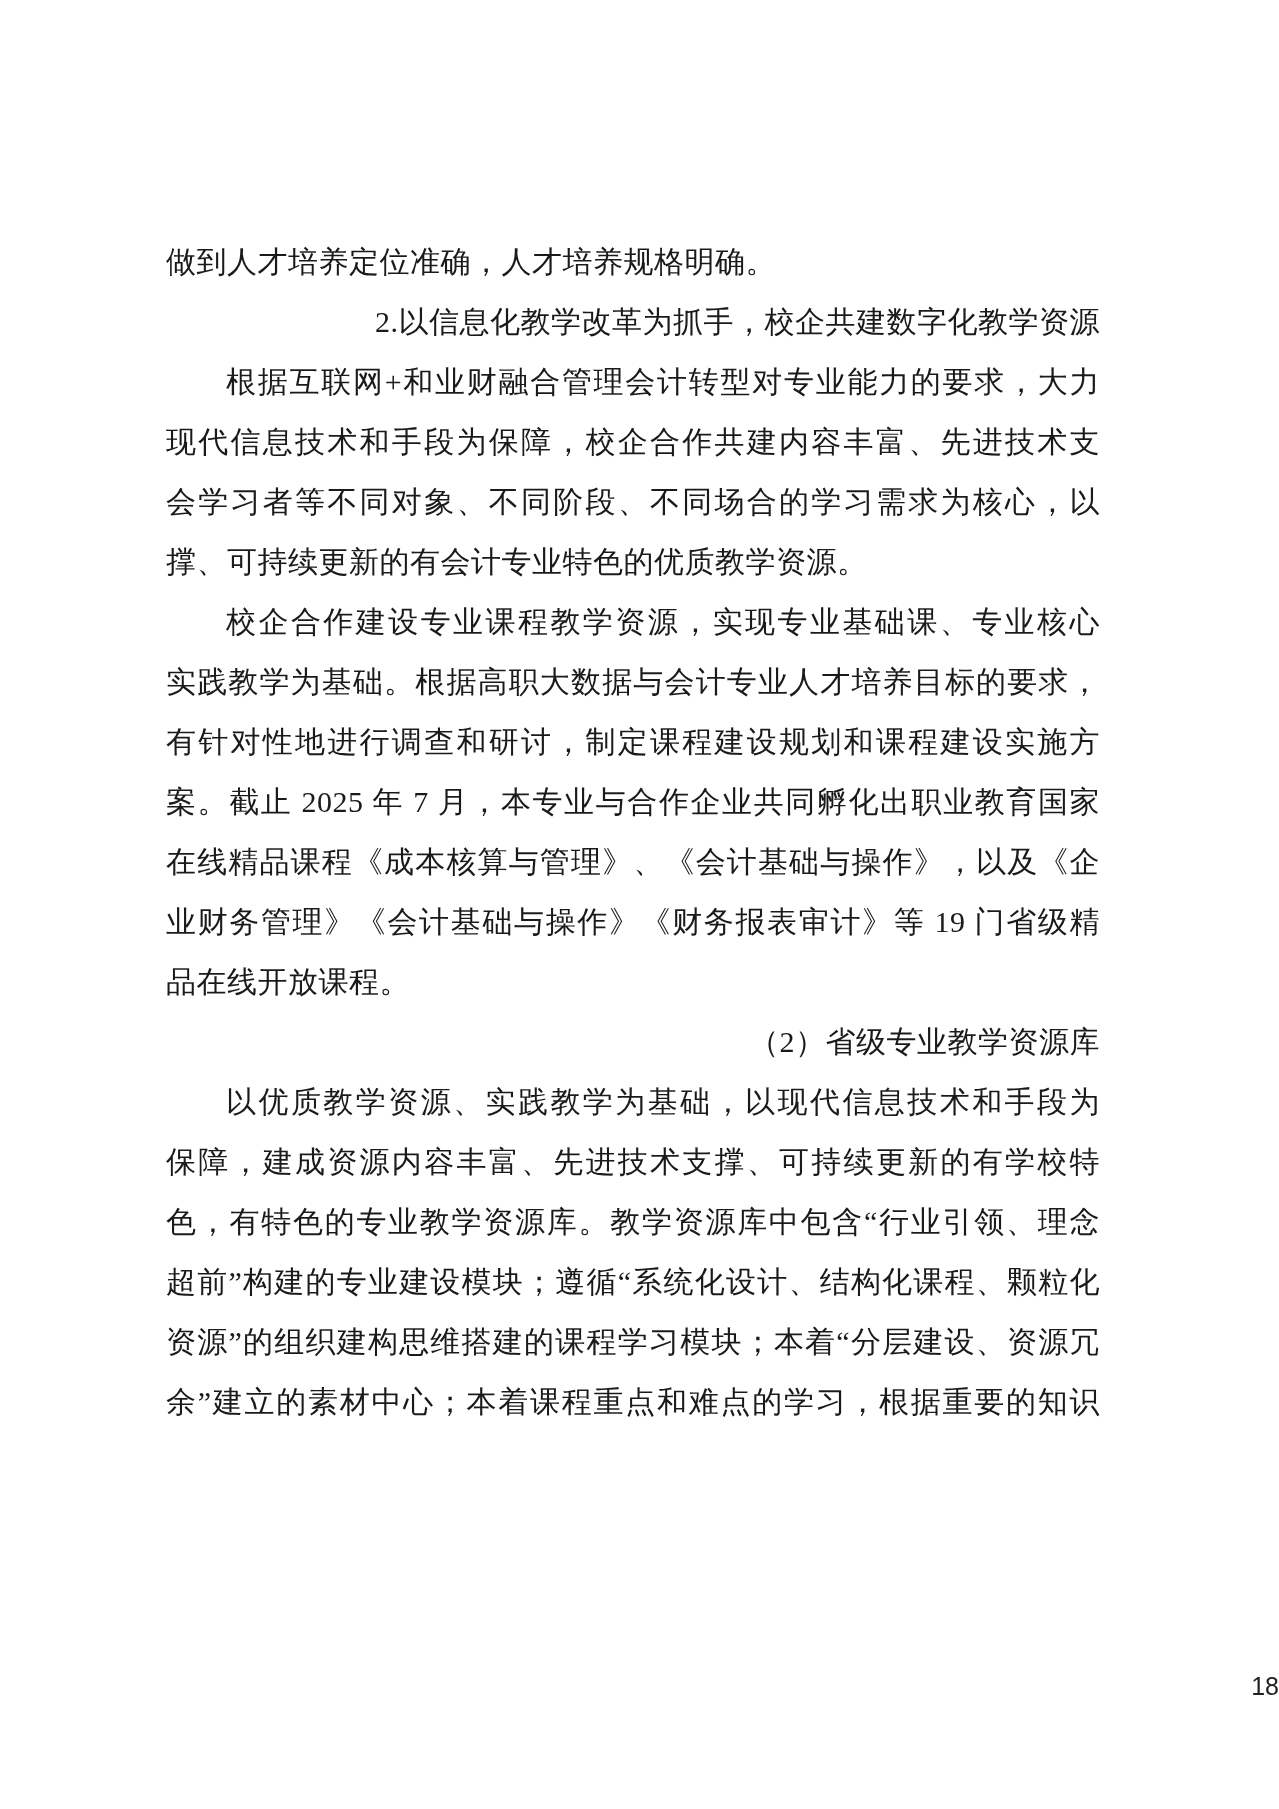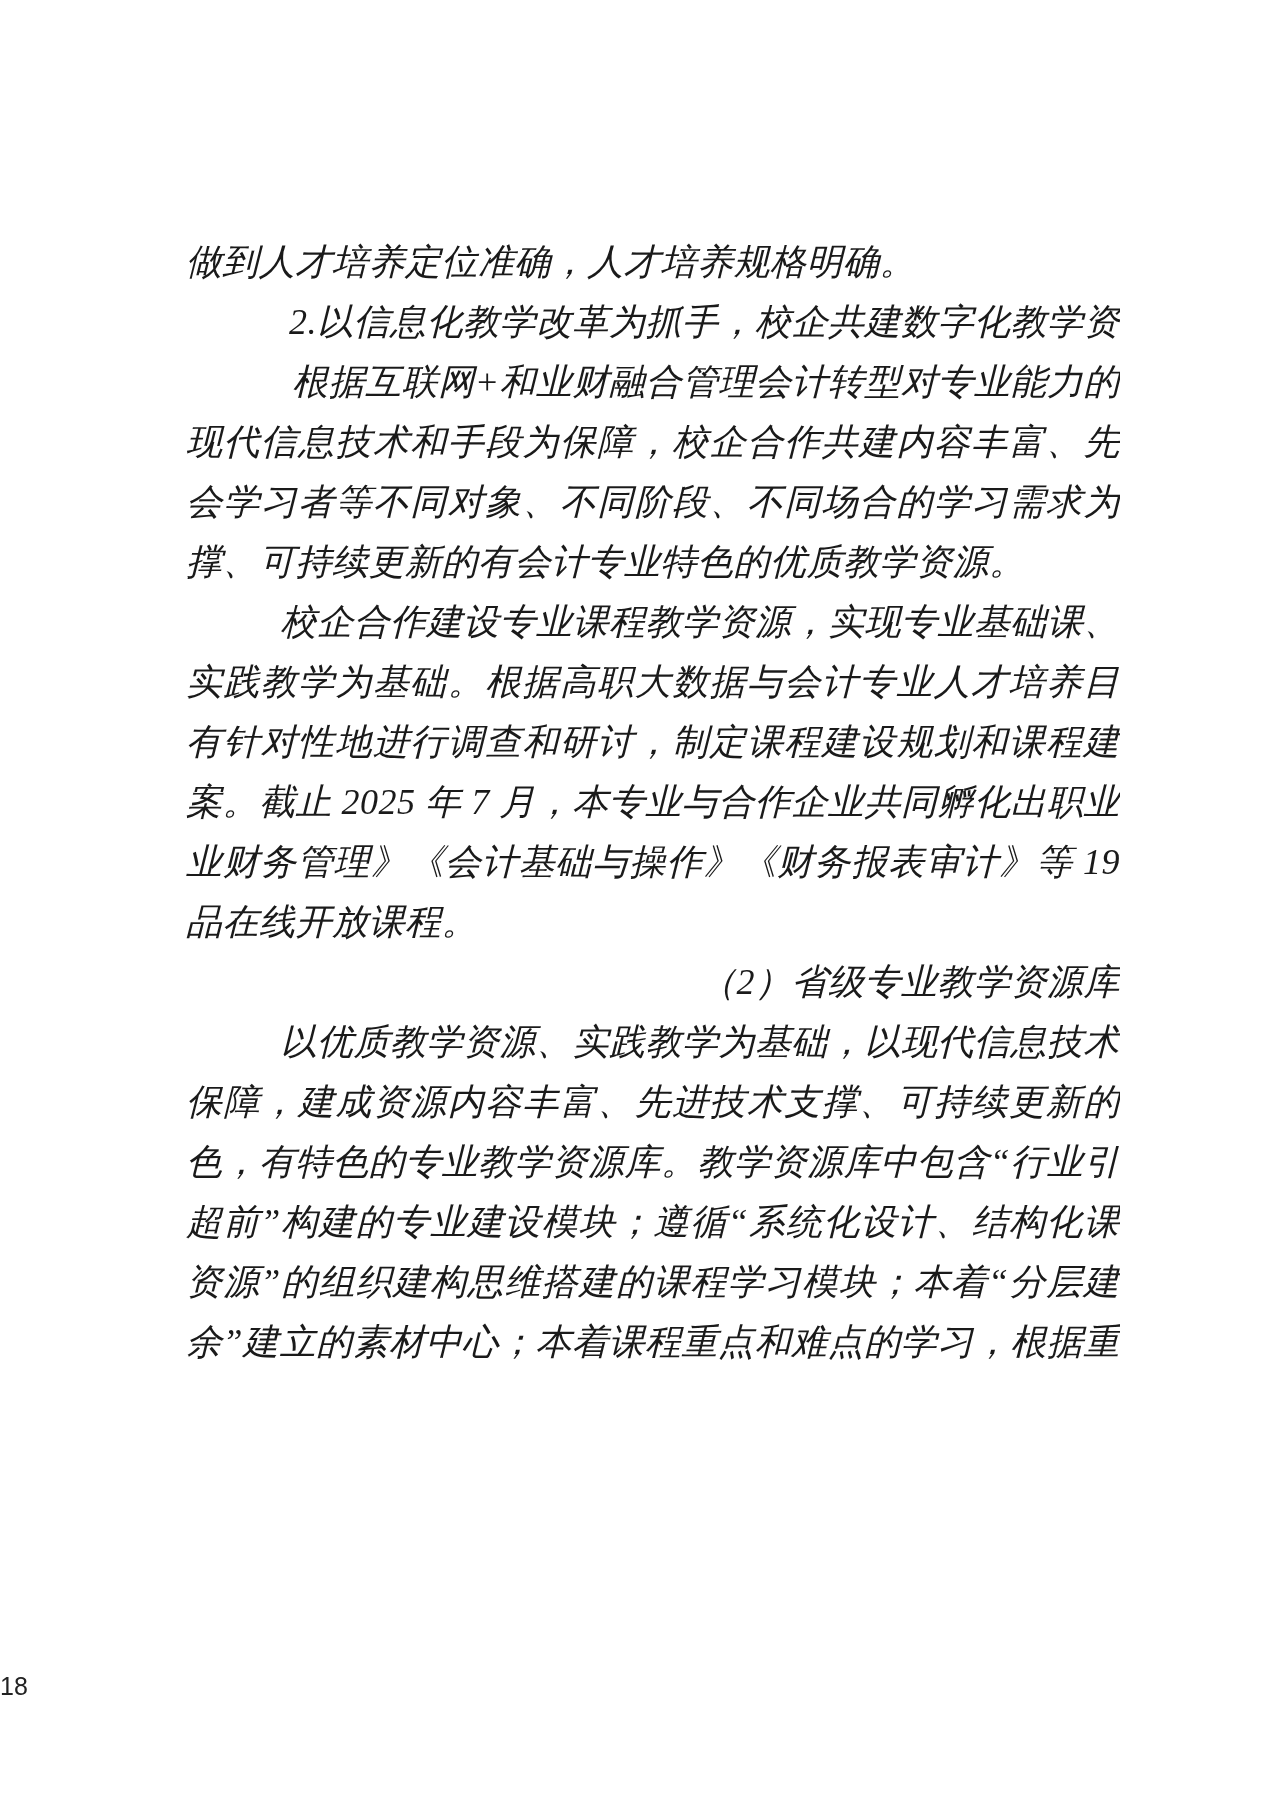--- a/index.html
+++ b/index.html
@@ -15,27 +15,26 @@
     color: #1a1a1a;
     overflow: hidden;
   }
   .page {
     position: absolute;
     inset: 0;
     background: #ffffff;
   }
   .text-block {
     position: absolute;
-    left: 186px;
+    left: 166px;
     top: 232px;
     width: 934px;
-    font-size: 36px;
+    font-size: 30px;
     line-height: 60px;
     letter-spacing: 0.5px;
-    font-style: italic;
   }
   .para {
     margin: 0;
     padding: 0;
   }
   .line {
     height: 60px;
     overflow: hidden;
     text-align: left;
   }
@@ -47,21 +46,21 @@
   
   .line.first-indent {
     text-indent: 2em;
     text-align: right;
   }
   .page-footer {
     position: absolute;
     left: 0;
     top: 1672px;
     width: 100%;
-    text-align: left;
+    text-align: right;
   }
   .page-number {
     font-family: "Liberation Sans", "DejaVu Sans", sans-serif;
     font-size: 25px;
     color: #222222;
   }
 </style>
 </head>
 <body>
 
@@ -77,20 +76,21 @@
         <div class="line fill first-indent">根据互联网+和业财融合管理会计转型对专业能力的要求，大力</div>
         <div class="line fill">现代信息技术和手段为保障，校企合作共建内容丰富、先进技术支</div>
         <div class="line fill">会学习者等不同对象、不同阶段、不同场合的学习需求为核心，以</div>
         <div class="line">撑、可持续更新的有会计专业特色的优质教学资源。</div>
       </div>
       <div class="para">
         <div class="line fill first-indent">校企合作建设专业课程教学资源，实现专业基础课、专业核心</div>
         <div class="line fill">实践教学为基础。根据高职大数据与会计专业人才培养目标的要求，</div>
         <div class="line fill">有针对性地进行调查和研讨，制定课程建设规划和课程建设实施方</div>
         <div class="line fill">案。截止 2025 年 7 月，本专业与合作企业共同孵化出职业教育国家</div>
+        <div class="line fill">在线精品课程《成本核算与管理》、《会计基础与操作》，以及《企</div>
         <div class="line fill">业财务管理》《会计基础与操作》《财务报表审计》等 19 门省级精</div>
         <div class="line">品在线开放课程。</div>
       </div>
       <div class="para">
         <div class="line first-indent">（2）省级专业教学资源库</div>
       </div>
       <div class="para">
         <div class="line fill first-indent">以优质教学资源、实践教学为基础，以现代信息技术和手段为</div>
         <div class="line fill">保障，建成资源内容丰富、先进技术支撑、可持续更新的有学校特</div>
         <div class="line fill">色，有特色的专业教学资源库。教学资源库中包含“行业引领、理念</div>

